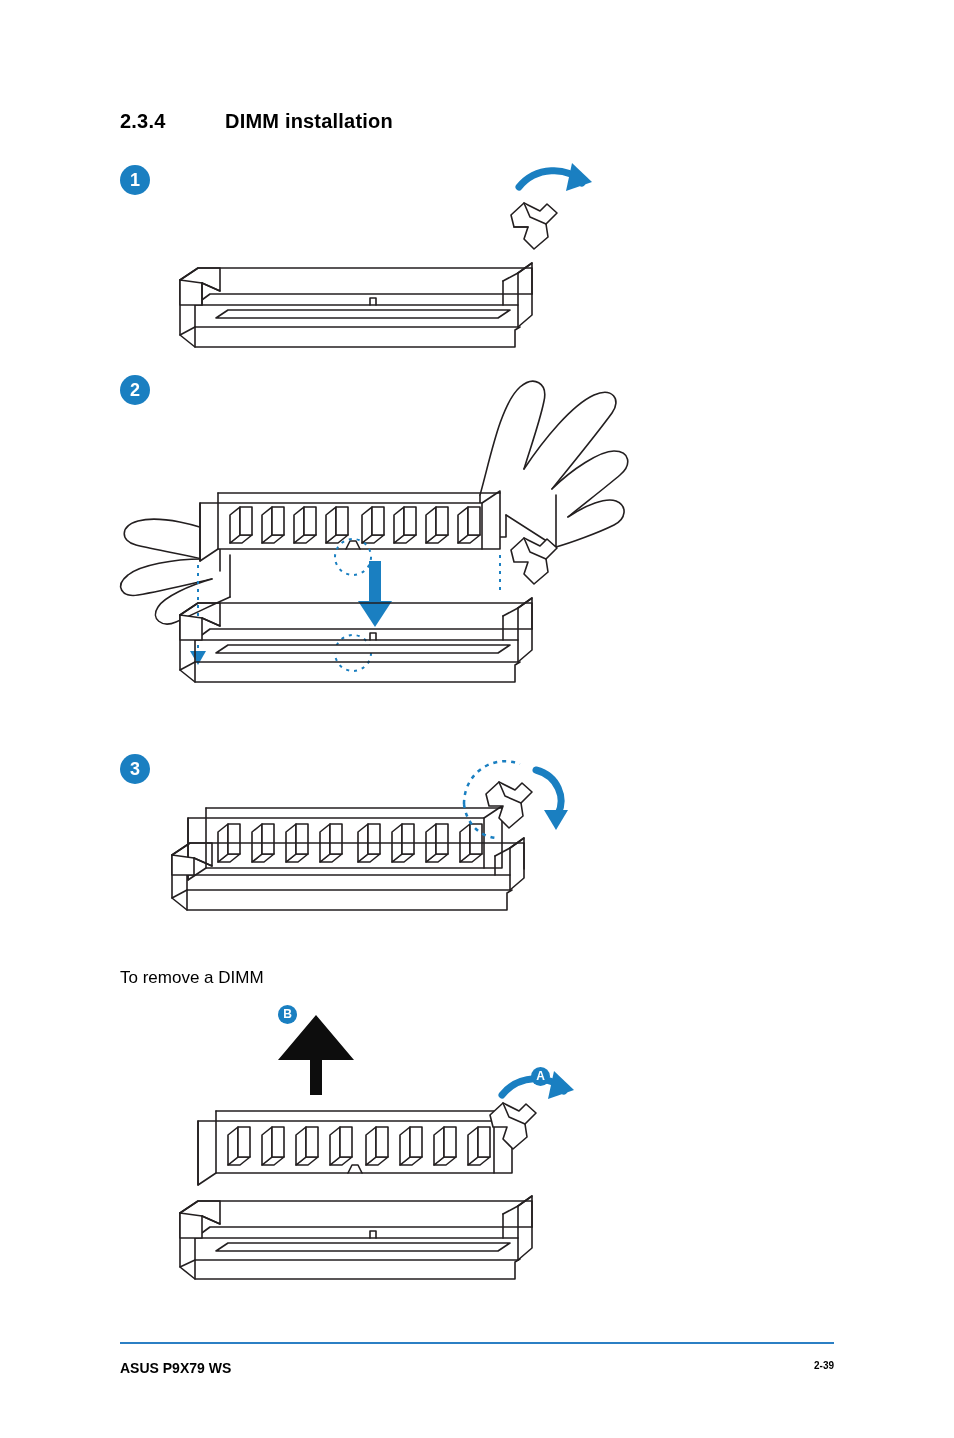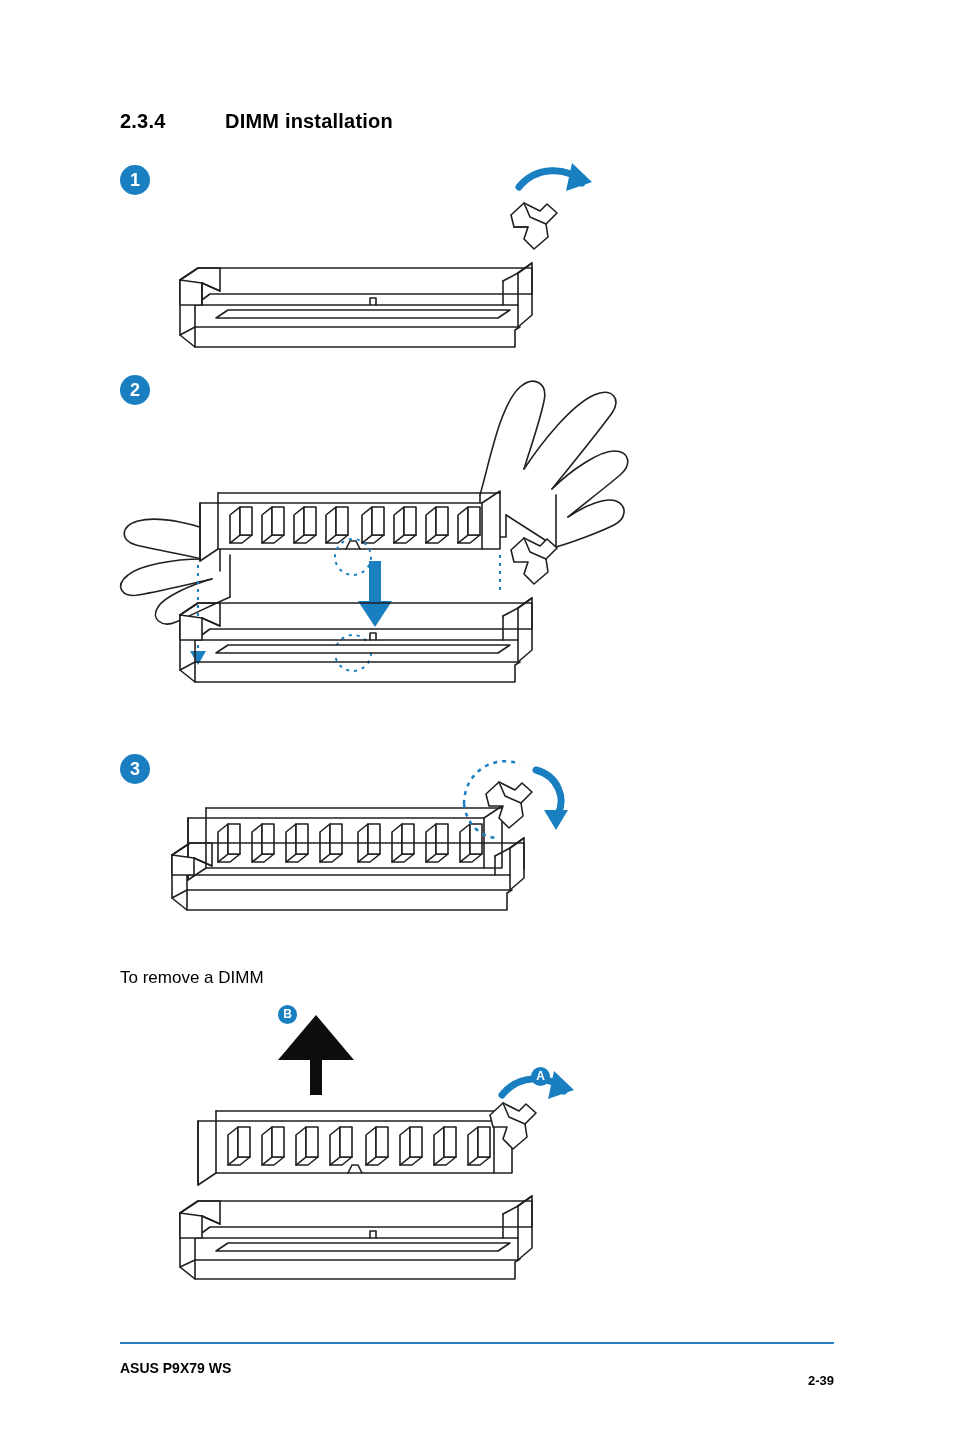--- a/index.html
+++ b/index.html
@@ -53,23 +53,22 @@
     top: 1360px;
     font-size: 14px;
     font-weight: bold;
   }
   .footer-right {
     position: absolute;
     left: 770px;
     top: 1360px;
     width: 64px;
     text-align: right;
-    font-size: 13px;
+    font-size: 10px;
     font-weight: bold;
-    margin-top: 13px;
   }
   .fig {
     position: absolute;
   }
   .step-badge {
     position: absolute;
     border-radius: 50%;
     background: #1a7fc1;
     color: #ffffff;
     font-weight: bold;

